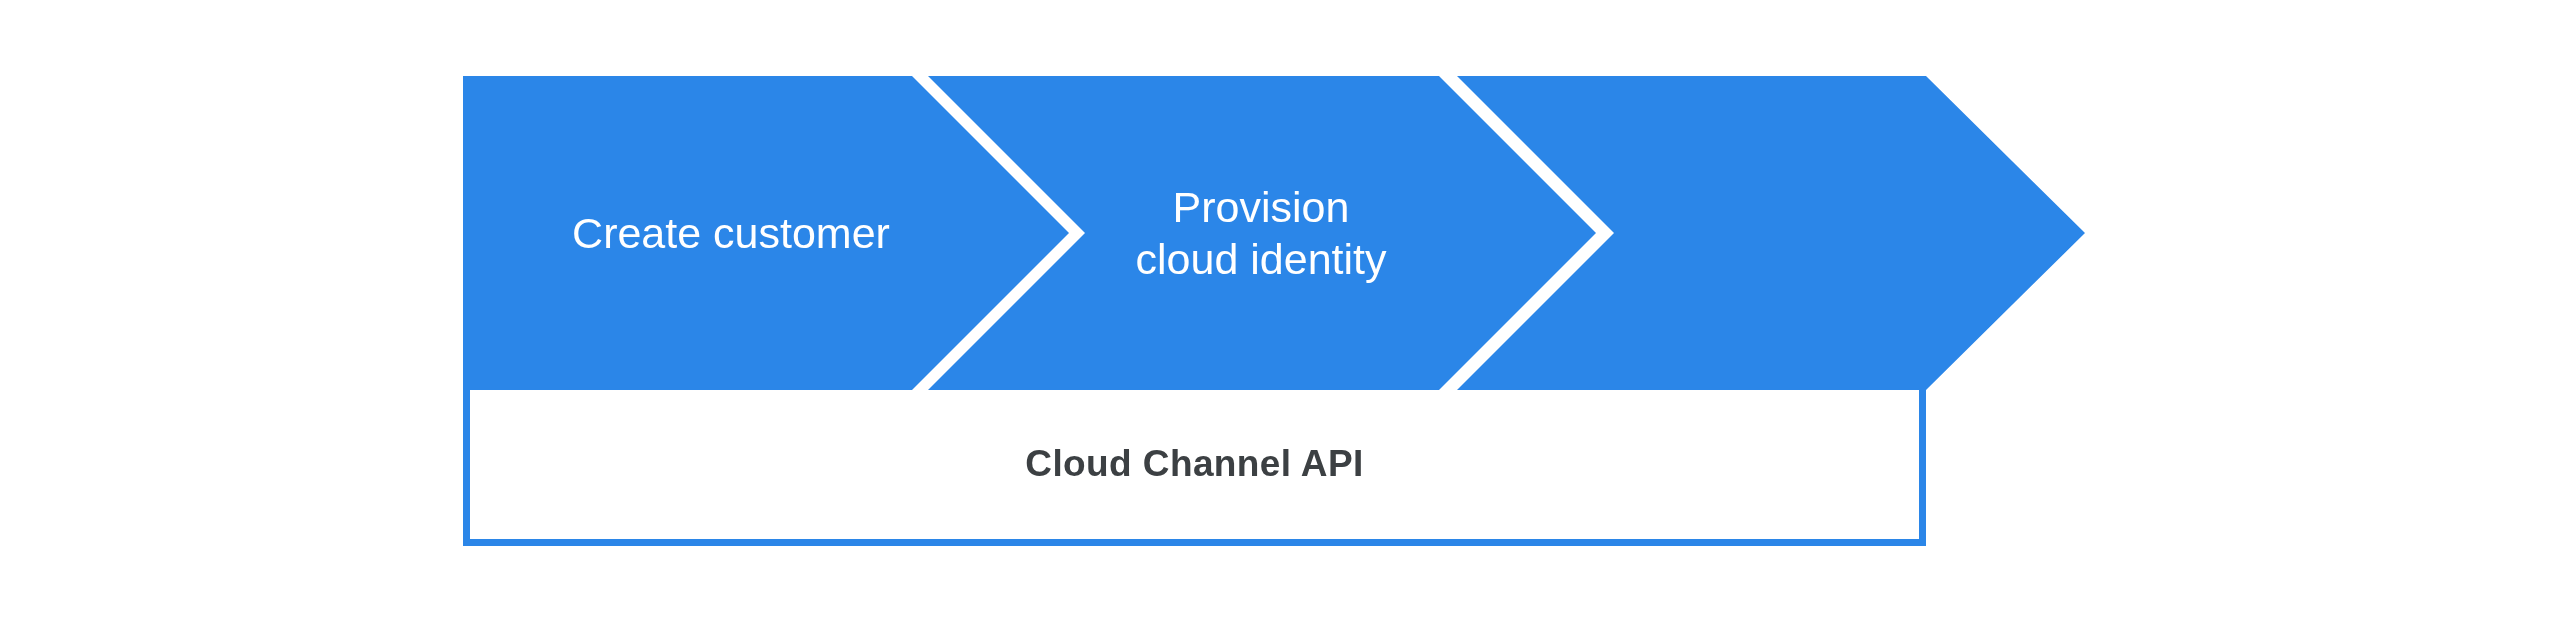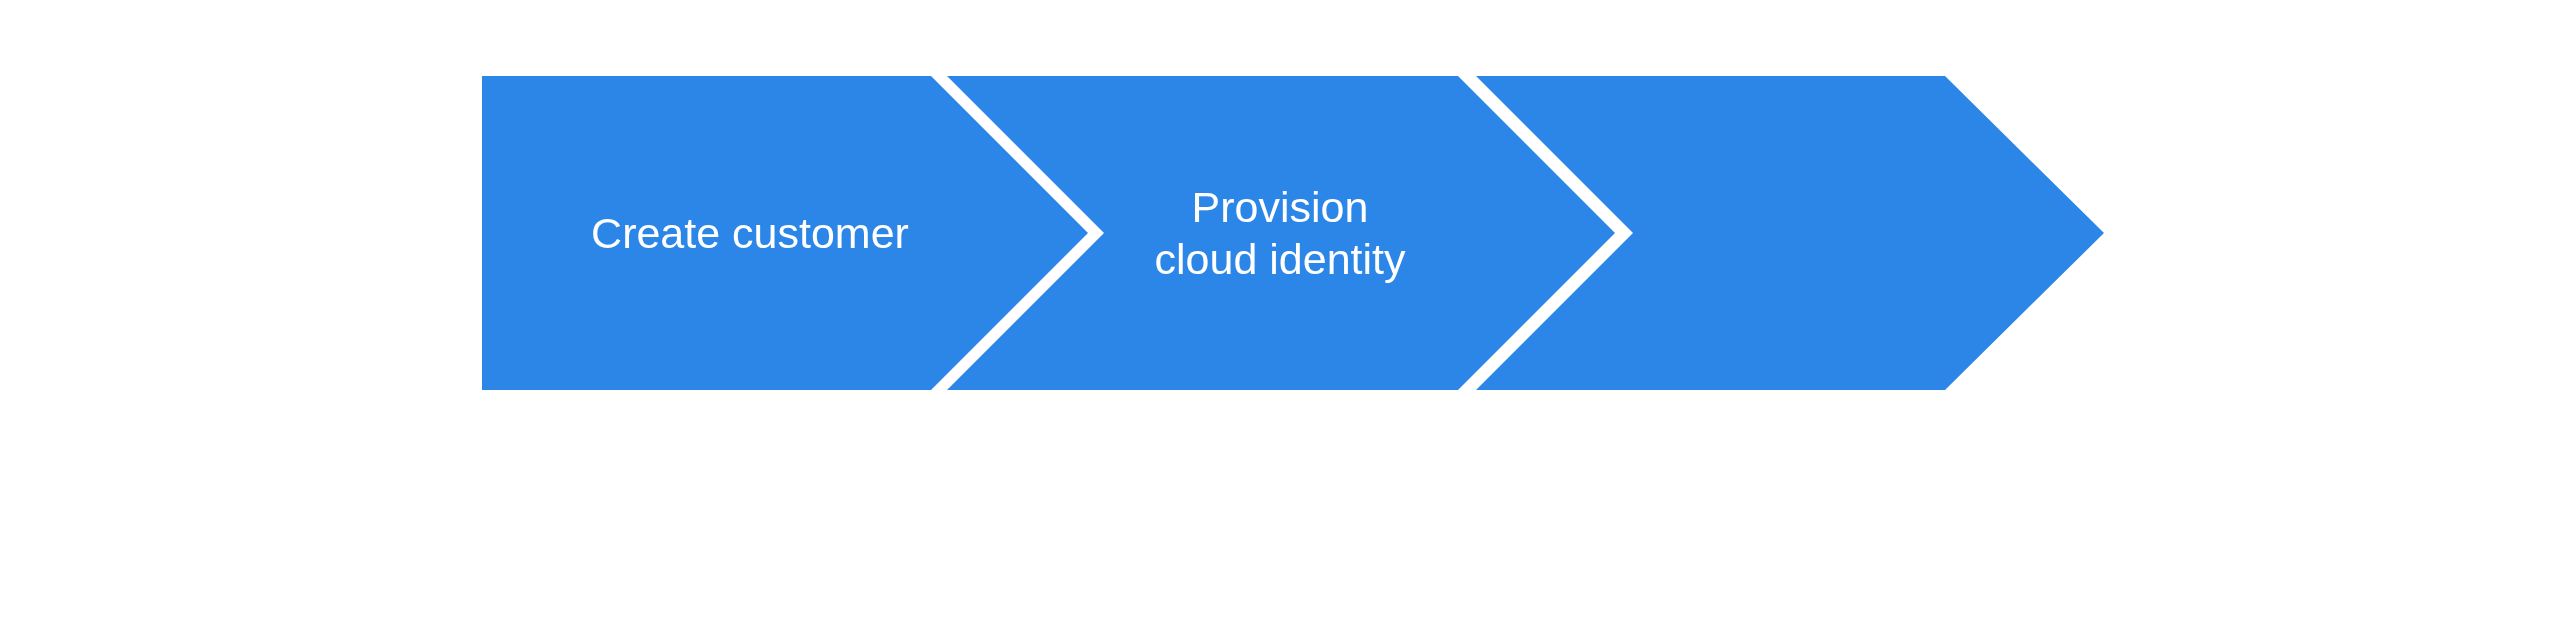--- a/index.html
+++ b/index.html
@@ -28,21 +28,21 @@
   }
   .api-label{
     font-size:37px;
     font-weight:bold;
     color:var(--gray);
     letter-spacing:0.4px;
   }
   
   .band{
     position:absolute;left:463px;top:76px;
-    width:1622px;height:256px;margin-left:19px;
+    width:1622px;height:256px;
   }
   .chev{
     position:absolute;left:0;top:0;width:1622px;height:314px;
     background:var(--blue);
   }
   .chev1{clip-path:polygon(0px 0px,449px 0px,606px 157px,449px 314px,0px 314px);}
   .chev2{clip-path:polygon(465px 0px,976px 0px,1133px 157px,976px 314px,465px 314px,622px 157px);}
   .chev3{clip-path:polygon(994px 0px,1463px 0px,1622px 157px,1463px 314px,994px 314px,1151px 157px);}
   .step-label{
     position:absolute;
@@ -55,20 +55,23 @@
   }
   .sl1{left:268px;top:157px;}
   .sl2{left:798px;top:157px;}
   .sl3{left:1309px;top:157px;}
 </style>
 </head>
 <body>
 
 <div class="canvas">
 
+  <div class="api-box">
+    <div class="api-label">Cloud Channel API</div>
+  </div>
 
   <div class="band">
     <div class="chev chev1"></div>
     <div class="chev chev2"></div>
     <div class="chev chev3"></div>
 
     <div class="step-label sl1">Create customer</div>
     <div class="step-label sl2">Provision
 cloud identity</div>
   </div>

